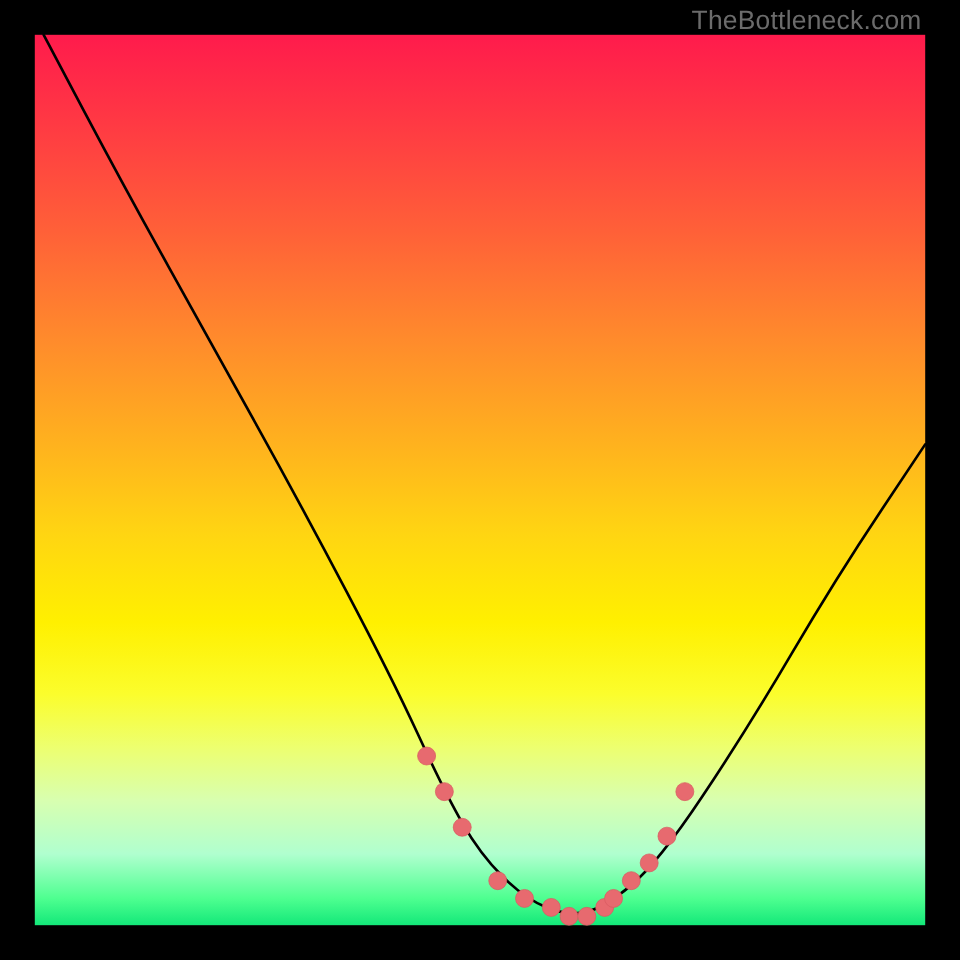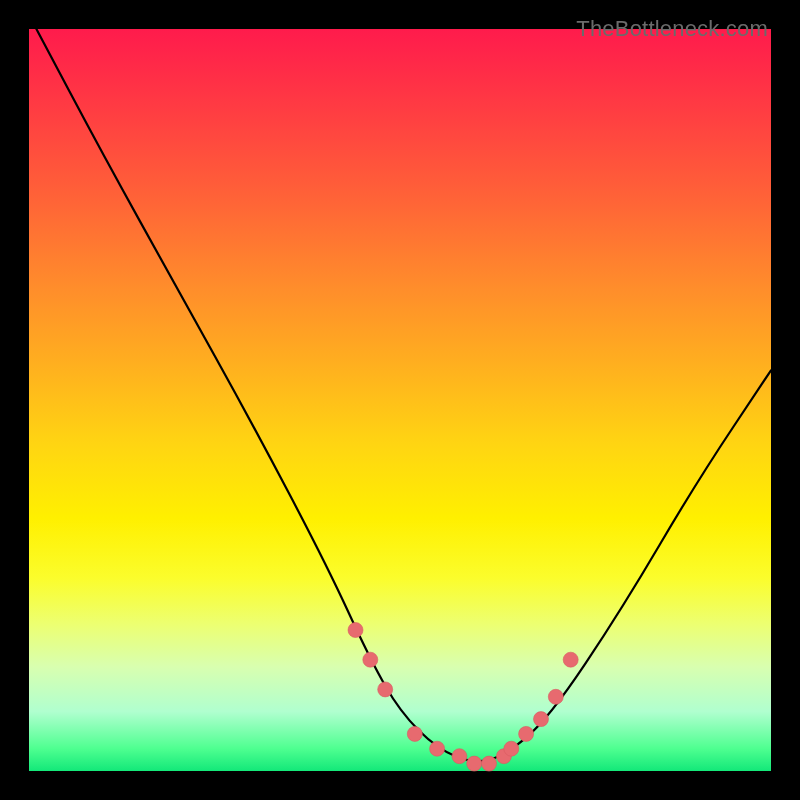--- a/index.html
+++ b/index.html
@@ -37,21 +37,21 @@
       #fbfd2c 74%,
       #edff6f 80%,
       #d8ffb0 86%,
       #b0ffcf 92%,
       #4eff90 97%,
       #13e879 100%
     );
   }
   .watermark {
     position: absolute;
-    top: 16px;
+    top: 4px;
     right: 32px;
     color: #6b6b6b;
     font-size: 22px;
     letter-spacing: 0.2px;
     font-weight: 500;
   }
   svg.curve {
     position: absolute;
     left: 0;
     top: 0;

